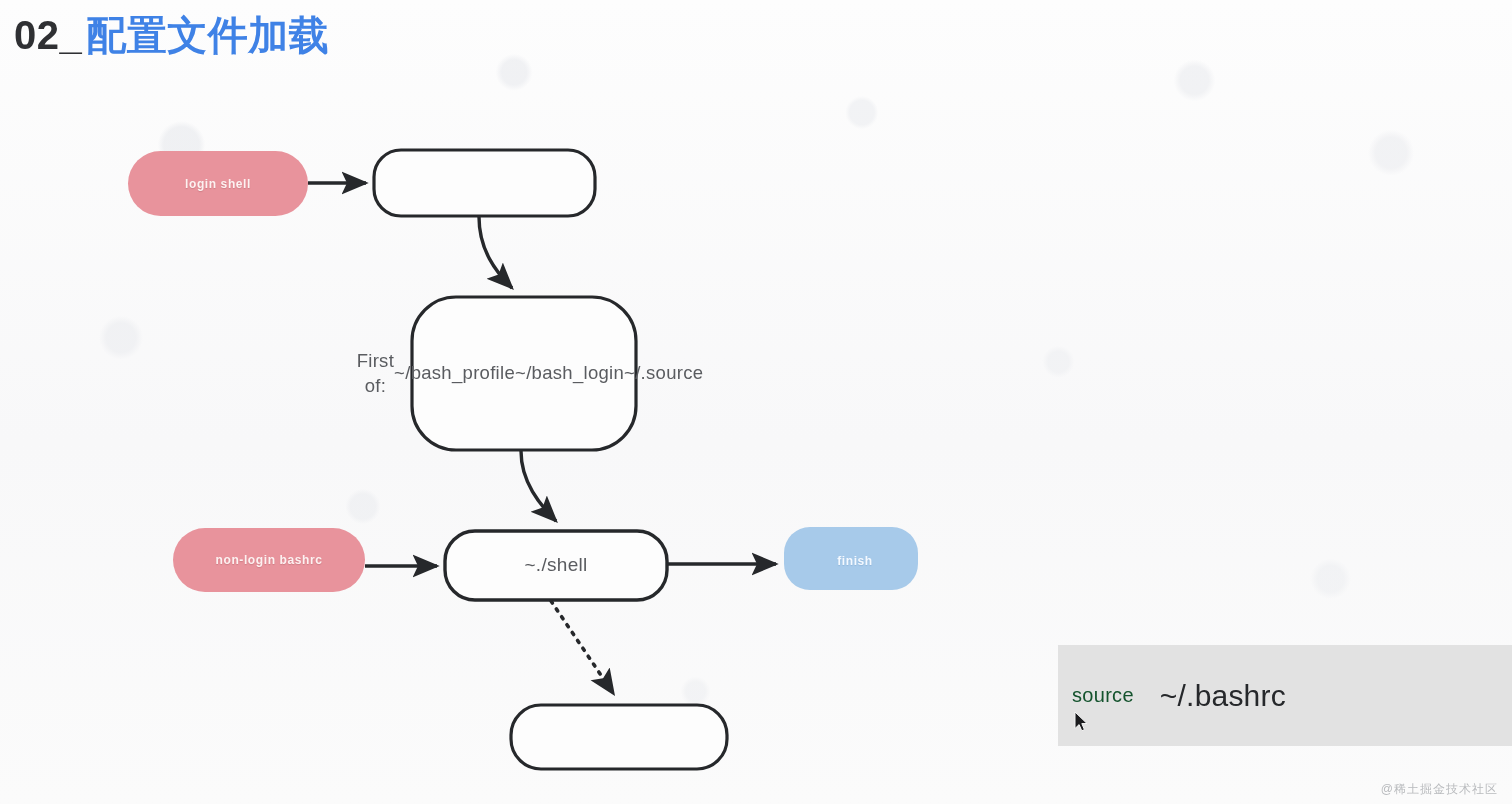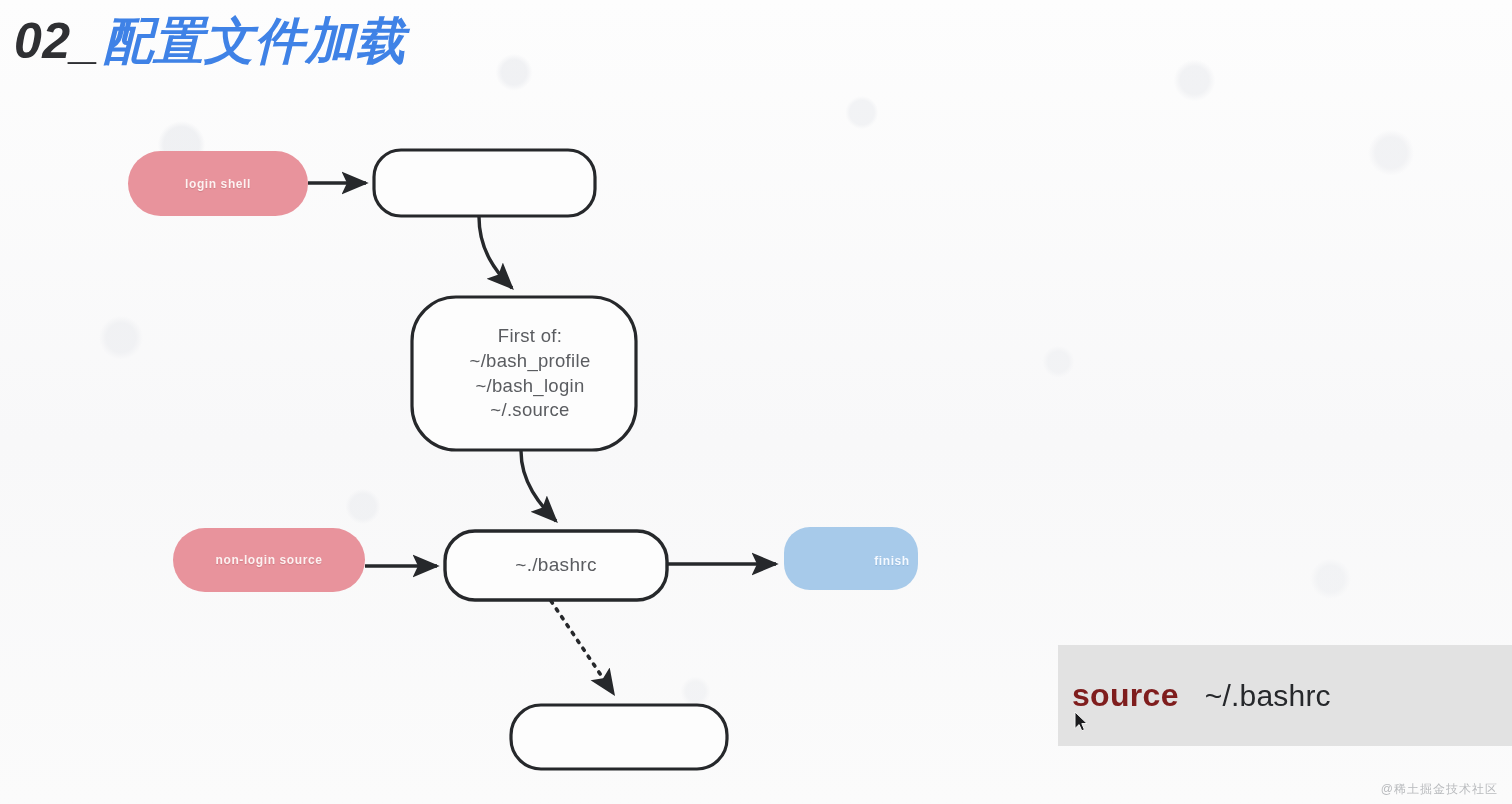--- a/index.html
+++ b/index.html
@@ -22,24 +22,23 @@
       radial-gradient(circle at 24% 63%, rgba(231,233,237,.45) 0 1%, rgba(0,0,0,0) 1.4%),
       radial-gradient(circle at 46% 86%, rgba(231,233,237,.4) 0 .9%, rgba(0,0,0,0) 1.4%),
       radial-gradient(circle at 70% 45%, rgba(231,233,237,.4) 0 .9%, rgba(0,0,0,0) 1.4%),
       radial-gradient(circle at 88% 72%, rgba(231,233,237,.4) 0 .9%, rgba(0,0,0,0) 1.4%),
       linear-gradient(180deg,#fdfdfd 0%, #f8f8f9 55%, #fbfbfb 100%);
   }
 
   
   .title {
     position:absolute; left:14px; top:10px;
-    font-size:50px; font-weight:700;
+    font-size:40px; font-weight:700;
     letter-spacing:.5px; white-space:nowrap;
     line-height:1.25;
-    font-style:italic;
   }
   .title .num { color:#2f3033; }
   .title .cn  { color:#3f82e6; margin-left:4px; }
 
   
   #flow { position:absolute; left:0; top:0; width:1512px; height:804px; }
 
   
   .node-label {
     position:absolute;
@@ -68,21 +67,21 @@
   
   .cmd-panel {
     position:absolute;
     left:1058px; top:645px;
     width:454px; height:101px;
     background:#e2e2e2;
     display:flex; align-items:center;
     padding-left:14px;
   }
   .cmd-source {
-    color:#7f1d1d; font-size:32px; letter-spacing:.3px;font-weight:bold;
+    color:#14532d; font-size:20px; letter-spacing:.3px;
   }
   .cmd-arg {
     color:#26282b; font-size:30px; margin-left:26px; letter-spacing:.2px;
   }
 
   
   .cursor { position:absolute; left:1074px; top:711px; width:16px; height:24px; }
 
   
   .watermark {
@@ -135,36 +134,36 @@
     <line x1="667" y1="564" x2="776" y2="564" stroke="#26282b" stroke-width="3.4" marker-end="url(#arrowhead)"></line>
 
     <line x1="551" y1="601" x2="613" y2="693" stroke="#26282b" stroke-width="3.6" stroke-dasharray="2.5 7" stroke-linecap="round" marker-end="url(#arrowheadD)"></line>
   </svg>
 
   <div class="node-label" style="left:128px; top:151px; width:180px; height:65px;">
     <span class="pill-label">login shell</span>
   </div>
 
 
-  <div class="node-label" style="left:412px; top:297px; width:236px; height:153px; flex-direction:column;align-items:center;">
+  <div class="node-label" style="left:412px; top:297px; width:236px; height:153px; flex-direction:row;align-items:center;">
     <span class="box-label multi">First of:</span>
     <span class="box-label multi">~/bash_profile</span>
     <span class="box-label multi">~/bash_login</span>
     <span class="box-label multi">~/.source</span>
   </div>
 
   <div class="node-label" style="left:173px; top:528px; width:192px; height:64px;">
-    <span class="pill-label">non-login source</span>
+    <span class="pill-label">non-login bashrc</span>
   </div>
 
   <div class="node-label" style="left:445px; top:531px; width:222px; height:69px;">
-    <span class="box-label">~./bashrc</span>
+    <span class="box-label">~./shell</span>
   </div>
 
-  <div class="node-label" style="left:825px; top:527px; width:134px; height:68px;">
+  <div class="node-label" style="left:788px; top:527px; width:134px; height:68px;">
     <span class="pill-label blue">finish</span>
   </div>
 
 
   <div class="cmd-panel">
     <span class="cmd-source">source</span>
     <span class="cmd-arg">~/.bashrc</span>
   </div>
 
   <svg class="cursor" viewBox="0 0 16 24" xmlns="http://www.w3.org/2000/svg">

